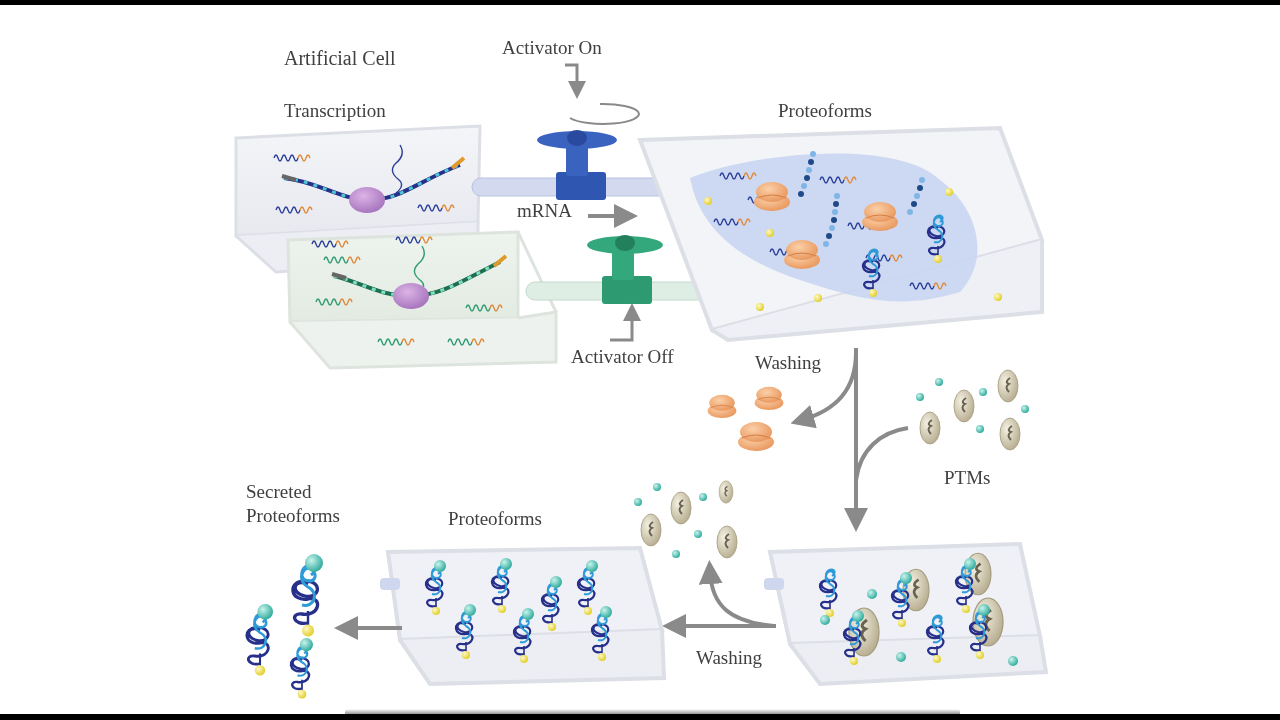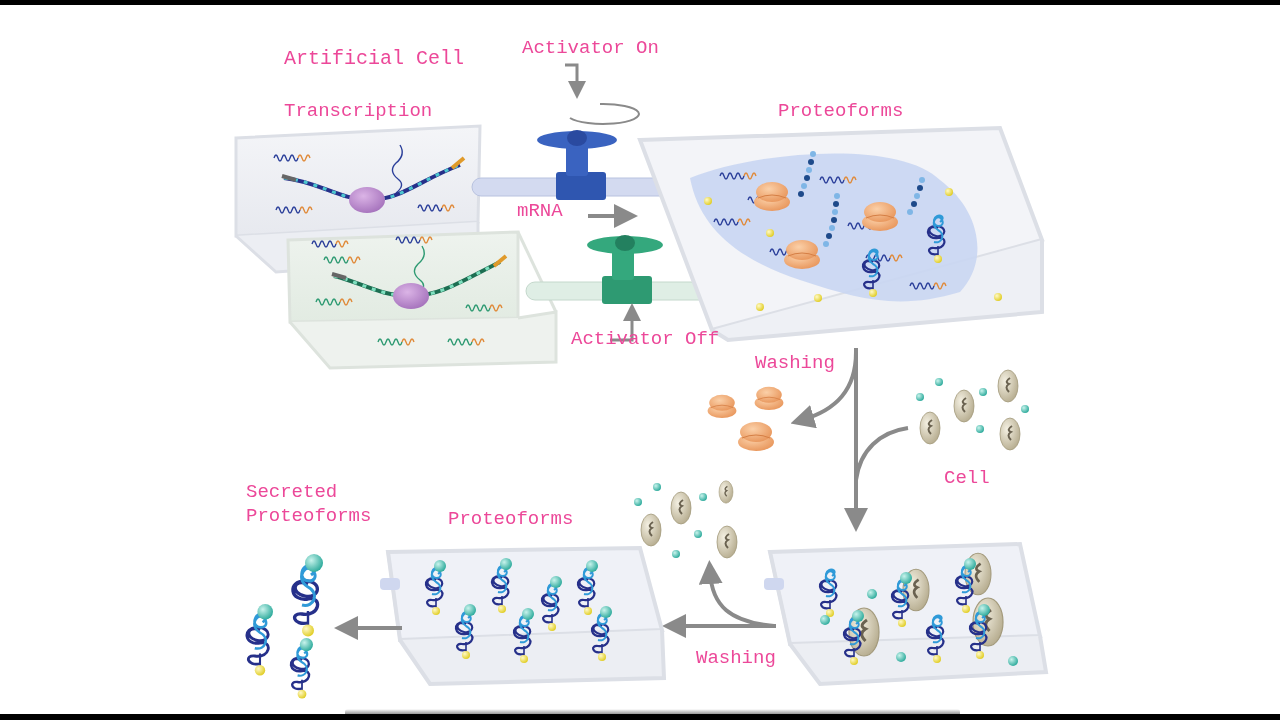--- a/index.html
+++ b/index.html
@@ -1,18 +1,18 @@
 <!DOCTYPE html>
 <html><head>
 <meta charset="utf-8">
 <style>
   html, body { margin: 0; padding: 0; background: #000; }
   body { width: 1280px; height: 720px; position: relative; overflow: hidden; font-family: "Liberation Sans", sans-serif; }
   #canvas { position: absolute; left: 0; top: 5px; width: 1280px; height: 709px; background: #ffffff; }
-  .lbl { position: absolute; font-family: Liberation Mono, monospace; font-size: 19px; color: #ec4899; white-space: nowrap; }
+  .lbl { position: absolute; font-family: Liberation Serif, serif; font-size: 19px; color: #404040; white-space: nowrap; }
   .lbl.center { text-align: left; line-height: 24px; }
   svg { position: absolute; left: 0; top: 0; }
   .scrub { position: absolute; left: 345px; top: 709px; width: 615px; height: 5px; background: linear-gradient(#fff, #999); border-radius: 3px 3px 0 0; }
 </style>
 </head>
 <body>
 
 <div id="canvas">
 
   <svg width="1280" height="709" viewBox="0 5 1280 709">
@@ -259,27 +259,27 @@
       <g transform="translate(260 630) scale(1.3)">
           <use href="#proteoform"></use>
         </g>
       <g transform="translate(302 660) scale(1.1)">
           <use href="#proteoform"></use>
         </g>
     </g>
   </svg>
 
   <div class="lbl" style="left:284px; top:42px; font-size:20px;">Artificial Cell</div>
-  <div class="lbl" style="left:522px; top:32px;">Activator On</div>
+  <div class="lbl" style="left:502px; top:32px;">Activator On</div>
   <div class="lbl" style="left:284px; top:95px;text-align:center;">Transcription</div>
   <div class="lbl" style="left:778px; top:95px;">Proteoforms</div>
   <div class="lbl" style="left:517px; top:195px;">mRNA</div>
-  <div class="lbl" style="left:571px; top:323px;">Activator Off</div>
+  <div class="lbl" style="left:571px; top:341px;">Activator Off</div>
   <div class="lbl" style="left:755px; top:347px;">Washing</div>
-  <div class="lbl" style="left:944px; top:462px;">Cell</div>
+  <div class="lbl" style="left:944px; top:462px;">PTMs</div>
   <div class="lbl" style="left:696px; top:642px;">Washing</div>
   <div class="lbl" style="left:448px; top:503px;">Proteoforms</div>
   <div class="lbl center" style="left:246px; top:475px; width:112px;">
     <div>Secreted</div>
     <div>Proteoforms</div>
   </div>
 </div>
 
 <div class="scrub"></div>
 

